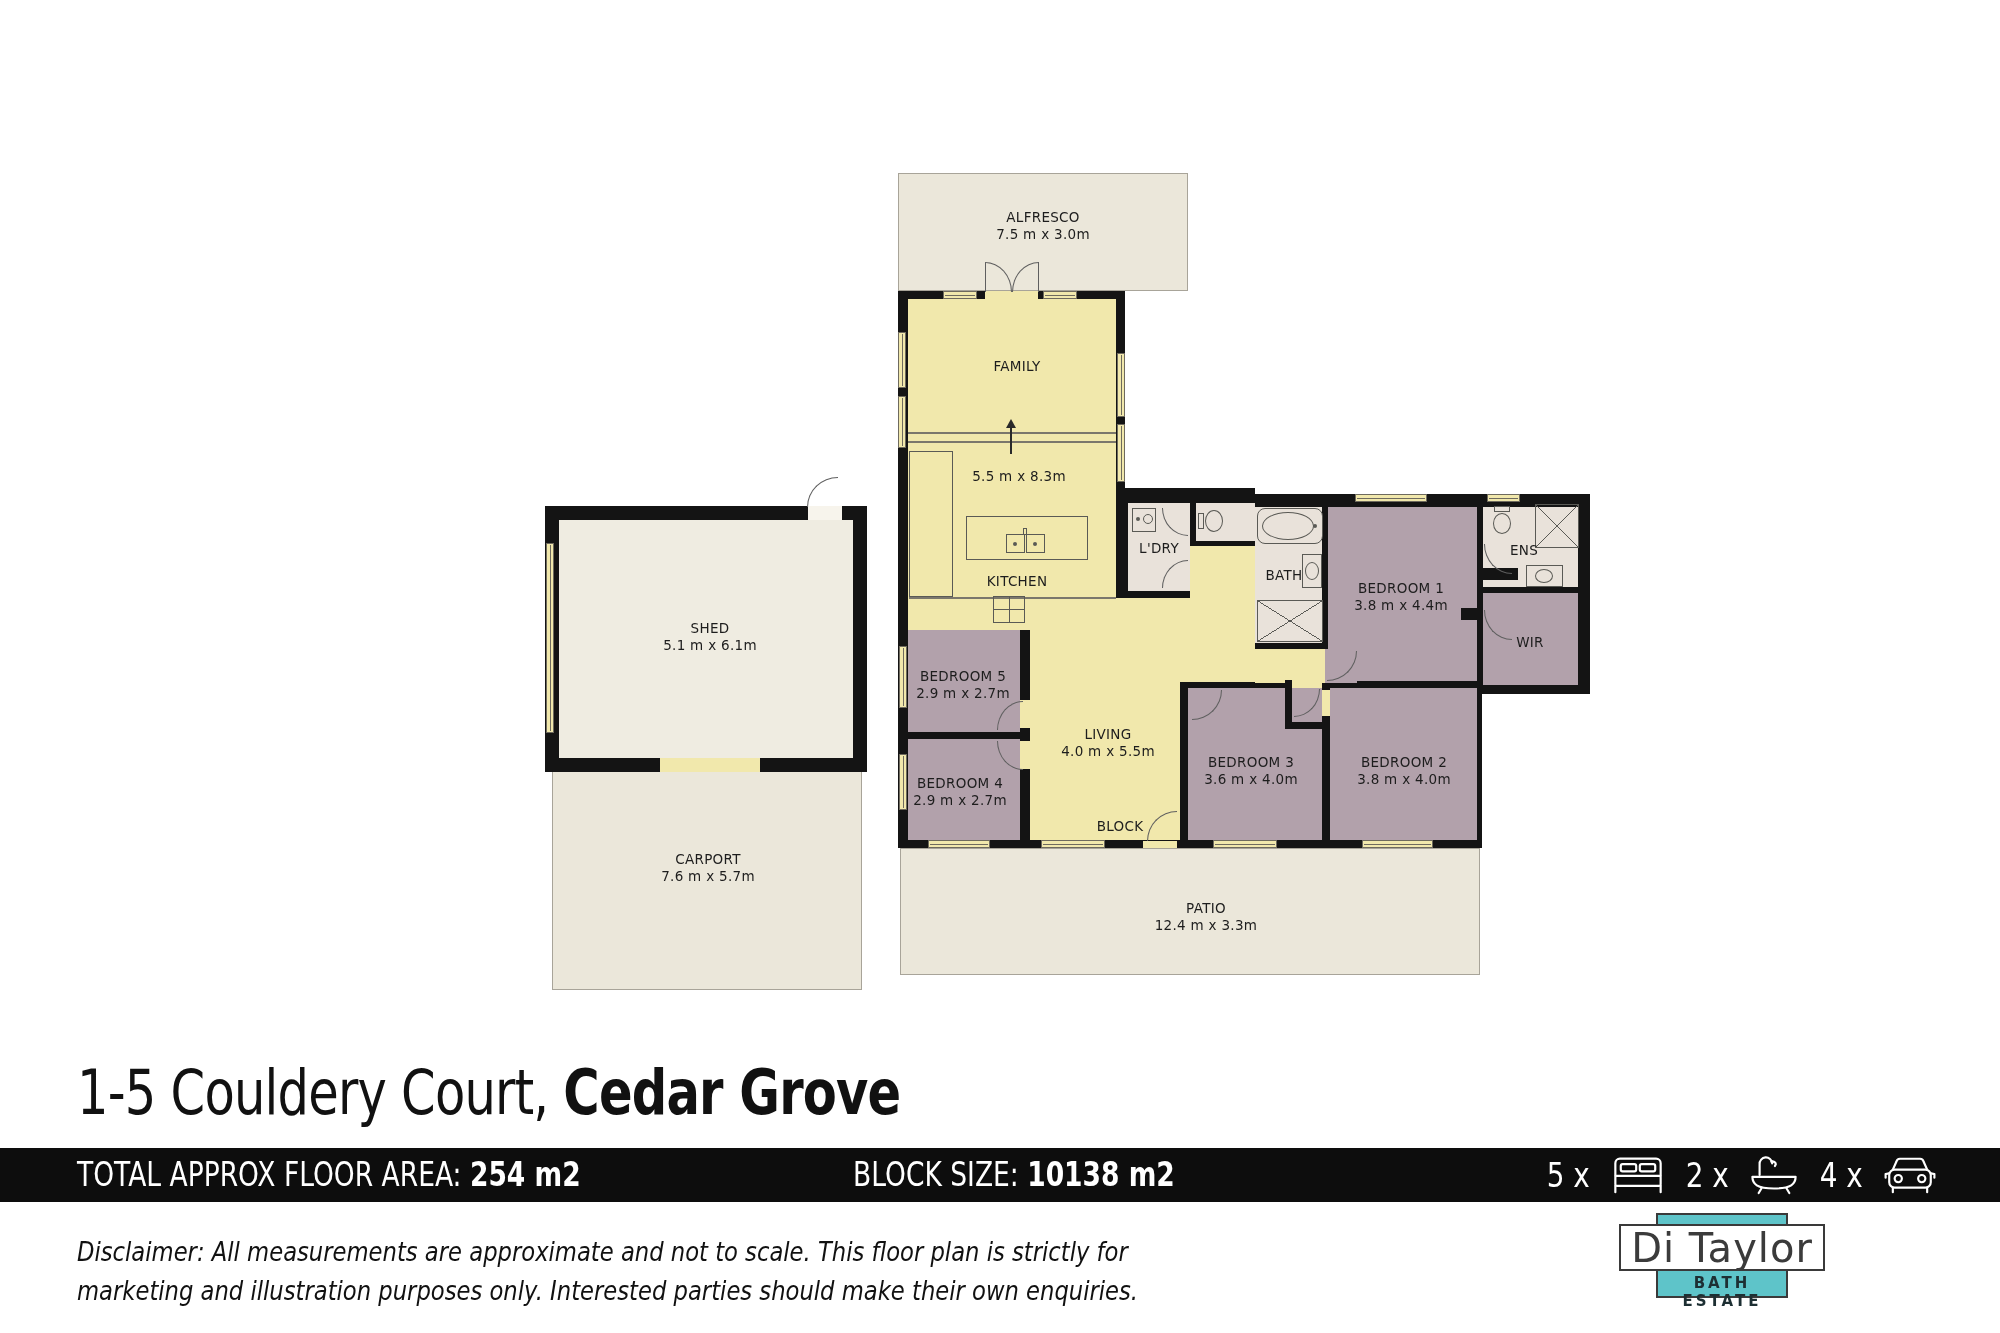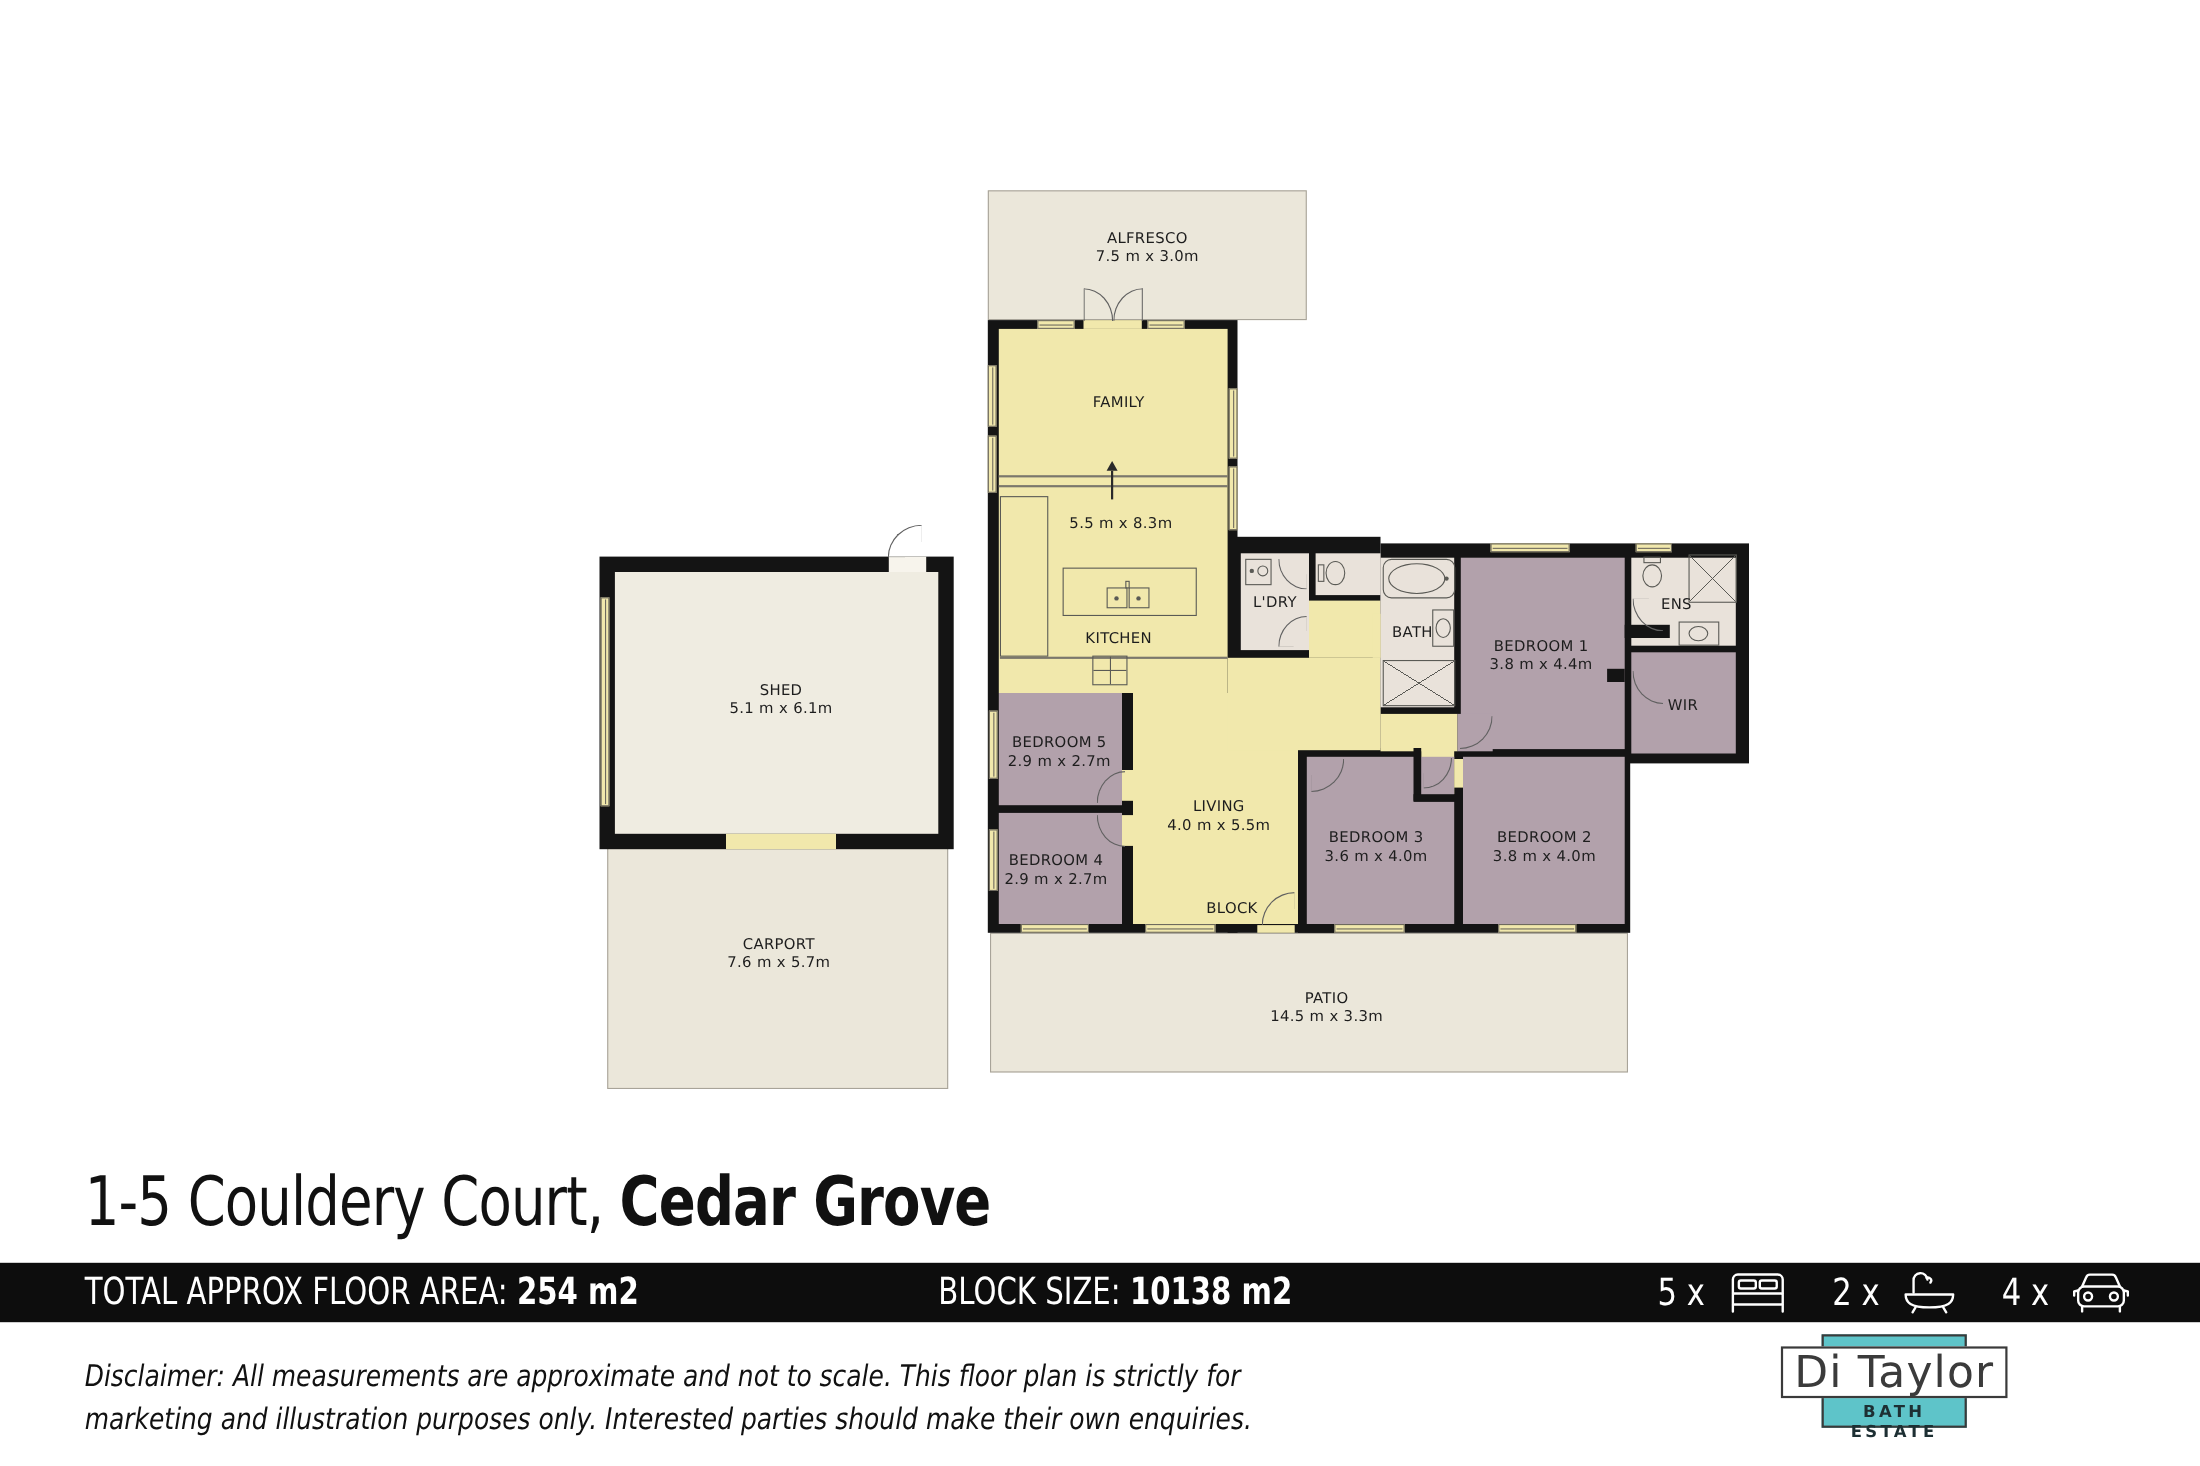--- a/index.html
+++ b/index.html
@@ -54,21 +54,21 @@
   
   .address{position:absolute;left:77px;top:1056px;font-size:62px;color:#111;white-space:nowrap;
            transform:scaleX(.80);transform-origin:0 50%;letter-spacing:-1px;}
   .address .light{font-weight:400;}
   .address .bold{font-weight:700;}
 
   .bar{position:absolute;left:0;top:1148px;width:2000px;height:54px;background:#0d0d0d;color:#fff;}
   .bar .seg{position:absolute;top:50%;transform:translateY(-52%) scaleX(.78);transform-origin:0 50%;
             font-size:34px;white-space:nowrap;font-weight:400;}
   .bar .seg b{font-weight:700;}
-  .badges{position:absolute;right:62px;top:0;height:54px;display:flex;align-items:center;gap:34px;}
+  .badges{position:absolute;right:62px;top:0;height:54px;display:flex;align-items:center;gap:14px;}
   .badge{display:flex;align-items:center;gap:14px;}
   .badge .num{font-size:34px;font-weight:400;transform:scaleX(.82);color:#fff;}
   .badge svg{display:block;}
 
   .disclaimer{position:absolute;left:77px;top:1232px;font-style:italic;font-size:27px;line-height:39px;
               color:#111;transform:scaleX(.84);transform-origin:0 0;white-space:nowrap;}
 
   .logo-teal{position:absolute;left:1656px;top:1213px;width:132px;height:85px;background:#5ec4c9;
              border:2px solid #3a3a3a;box-sizing:border-box;}
   .logo-white{position:absolute;left:1619px;top:1224px;width:206px;height:47px;background:#ffffff;
@@ -243,21 +243,21 @@
     </div>
     <div class="rlabel" style="left:1404px;top:633px;">
       <span>BEDROOM 2</span>
       <span>3.8 m x 4.0m</span>
     </div>
     <div class="rlabel" style="left:1120px;top:689px;">
       <span>BLOCK</span>
     </div>
     <div class="rlabel" style="left:1206px;top:779px;">
       <span>PATIO</span>
-      <span>14.5 m x 3.3m</span>
+      <span>12.4 m x 3.3m</span>
     </div>
     <div class="rlabel" style="left:710px;top:499px;">
       <span>SHED</span>
       <span>5.1 m x 6.1m</span>
     </div>
     <div class="rlabel" style="left:708px;top:730px;">
       <span>CARPORT</span>
       <span>7.6 m x 5.7m</span>
     </div>
   </div>

